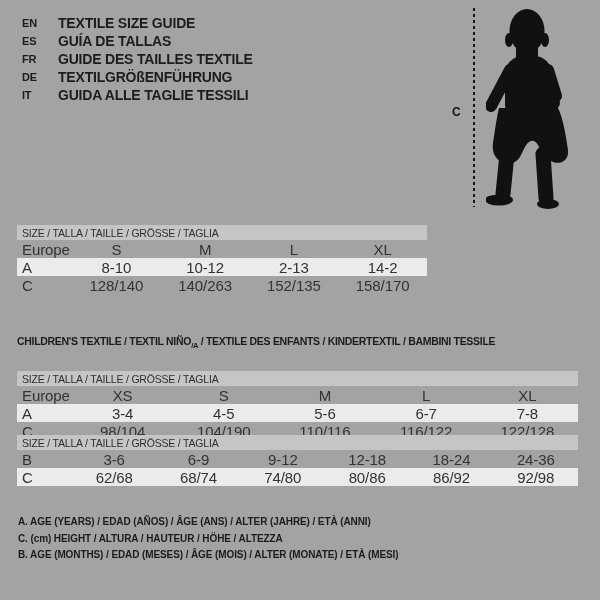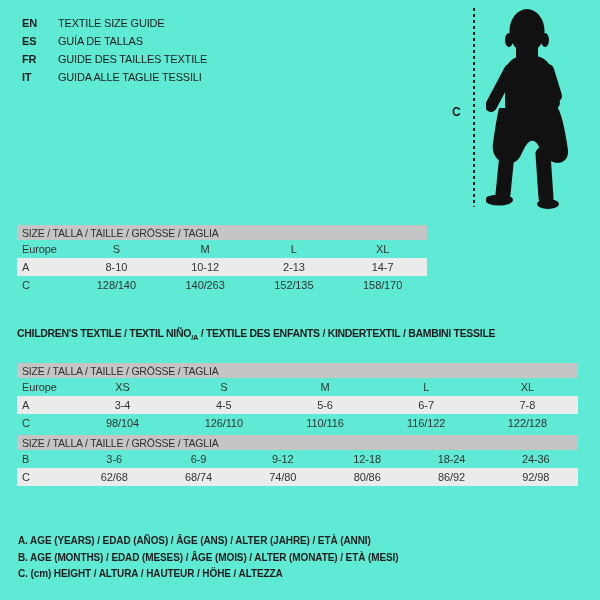--- a/index.html
+++ b/index.html
@@ -1,68 +1,68 @@
 <!DOCTYPE html>
 <html><head>
 <meta charset="utf-8">
 <style>
   * { margin:0; padding:0; box-sizing:border-box; }
   html,body { background:#fff; }
   .sheet {
-    position:relative; width:600px; height:600px; background:#5eead4;
+    position:relative; width:600px; height:600px; background:#a3a3a3;
     font-family:"Liberation Sans", sans-serif; overflow:hidden; color:#1c1c1c;
   }
 
   
   .lang-list { position:absolute; left:22px; top:14px; }
   .lang-row  { display:flex; height:18px; align-items:center; }
   .lang-code { width:36px; font-weight:bold; font-size:11px; letter-spacing:-0.2px; color:#1c1c1c; }
-  .lang-label{ font-weight:normal; font-size:11px; letter-spacing:-0.2px; color:#1c1c1c; white-space:nowrap; }
+  .lang-label{ font-weight:bold; font-size:14px; letter-spacing:-0.2px; color:#1c1c1c; white-space:nowrap; }
 
   
   .height-line {
     position:absolute; left:473px; top:8px; width:2px; height:199px;
     background:repeating-linear-gradient(to bottom, #161616 0 3px, transparent 3px 6px);
   }
   .height-label {
     position:absolute; left:452px; top:105px;
     font-weight:bold; font-size:12px; color:#161616;
   }
   .baby-svg { position:absolute; left:486px; top:4px; }
 
   
   .section { position:absolute; left:17px; }
   .sec-title {
     font-weight:bold; font-size:10.5px; letter-spacing:-0.3px;
     color:#1c1c1c; white-space:nowrap; line-height:14px;
   }
   .sec-title .sub { font-size:7.5px; vertical-align:sub; }
   #sec-junior   { top:216px; }
-  #sec-children { top:326px; }
+  #sec-children { top:334px; }
   #sec-babies   { top:426px; }
   #sec-babies .sec-title { line-height:16px; }
   #sec-junior   .size-table { margin-top:9px;  width:410px; }
   #sec-children .size-table { margin-top:18px; width:561px; }
   #sec-babies   .size-table { margin-top:9px;  width:561px; }
 
   table.size-table { border-collapse:collapse; table-layout:fixed; }
   col.col-label { width:55px; }
   th.size-head {
     background:#c5c5c5; height:15px; font-weight:normal; text-align:left;
     font-size:10.5px; letter-spacing:-0.2px; color:#2f2f2f; padding:0 0 0 5px;
   }
   td {
-    height:18px; font-size:11px; letter-spacing:-0.1px; color:#333333;
+    height:18px; font-size:15px; letter-spacing:-0.1px; color:#333333;
     text-align:center; padding:0; white-space:nowrap;
   }
   td.rowlabel { text-align:left; padding-left:5px; }
   tr.stripe { background:#ebebeb; }
 
   
-  .legend { position:absolute; left:18px; top:533px; }
+  .legend { position:absolute; left:18px; top:514px; }
   .legend-line {
     font-weight:bold; font-size:10px; letter-spacing:-0.1px;
     line-height:16.5px; color:#1c1c1c; white-space:nowrap;
   }
 </style>
 </head>
 <body>
 
 <div class="sheet">
 
@@ -71,20 +71,24 @@
       <span class="lang-code">EN</span>
       <span class="lang-label">TEXTILE SIZE GUIDE</span>
     </div>
     <div class="lang-row">
       <span class="lang-code">ES</span>
       <span class="lang-label">GUÍA DE TALLAS</span>
     </div>
     <div class="lang-row">
       <span class="lang-code">FR</span>
       <span class="lang-label">GUIDE DES TAILLES TEXTILE</span>
+    </div>
+    <div class="lang-row">
+      <span class="lang-code">DE</span>
+      <span class="lang-label">TEXTILGRÖßENFÜHRUNG</span>
     </div>
     <div class="lang-row">
       <span class="lang-code">IT</span>
       <span class="lang-label">GUIDA ALLE TAGLIE TESSILI</span>
     </div>
   </div>
 
   <div class="height-line"></div>
   <div class="height-label">C</div>
   <svg class="baby-svg" width="110" height="207" viewBox="0 0 110 207" aria-hidden="true">
@@ -129,21 +133,21 @@
           <td>S</td>
           <td>M</td>
           <td>L</td>
           <td>XL</td>
         </tr>
         <tr class="stripe">
           <td class="rowlabel">A</td>
           <td>8-10</td>
           <td>10-12</td>
           <td>2-13</td>
-          <td>14-7</td>
+          <td>14-2</td>
         </tr>
         <tr>
           <td class="rowlabel">C</td>
           <td>128/140</td>
           <td>140/263</td>
           <td>152/135</td>
           <td>158/170</td>
         </tr>
       </tbody>
     </table>
@@ -178,21 +182,21 @@
           <td class="rowlabel">A</td>
           <td>3-4</td>
           <td>4-5</td>
           <td>5-6</td>
           <td>6-7</td>
           <td>7-8</td>
         </tr>
         <tr>
           <td class="rowlabel">C</td>
           <td>98/104</td>
-          <td>126/110</td>
+          <td>104/190</td>
           <td>110/116</td>
           <td>116/122</td>
           <td>122/128</td>
         </tr>
       </tbody>
     </table>
   </div>
 
   <div class="section" id="sec-babies">
     <table class="size-table">
@@ -228,17 +232,17 @@
           <td>80/86</td>
           <td>86/92</td>
           <td>92/98</td>
         </tr>
       </tbody>
     </table>
   </div>
 
   <div class="legend">
     <div class="legend-line">A. AGE (YEARS) / EDAD (AÑOS) / ÂGE (ANS) / ALTER (JAHRE) / ETÀ (ANNI)</div>
+    <div class="legend-line">C. (cm) HEIGHT / ALTURA / HAUTEUR / HÖHE / ALTEZZA</div>
     <div class="legend-line">B. AGE (MONTHS) / EDAD (MESES) / ÂGE (MOIS) / ALTER (MONATE) / ETÀ (MESI)</div>
-    <div class="legend-line">C. (cm) HEIGHT / ALTURA / HAUTEUR / HÖHE / ALTEZZA</div>
   </div>
 
 </div>
 
 </body></html>

